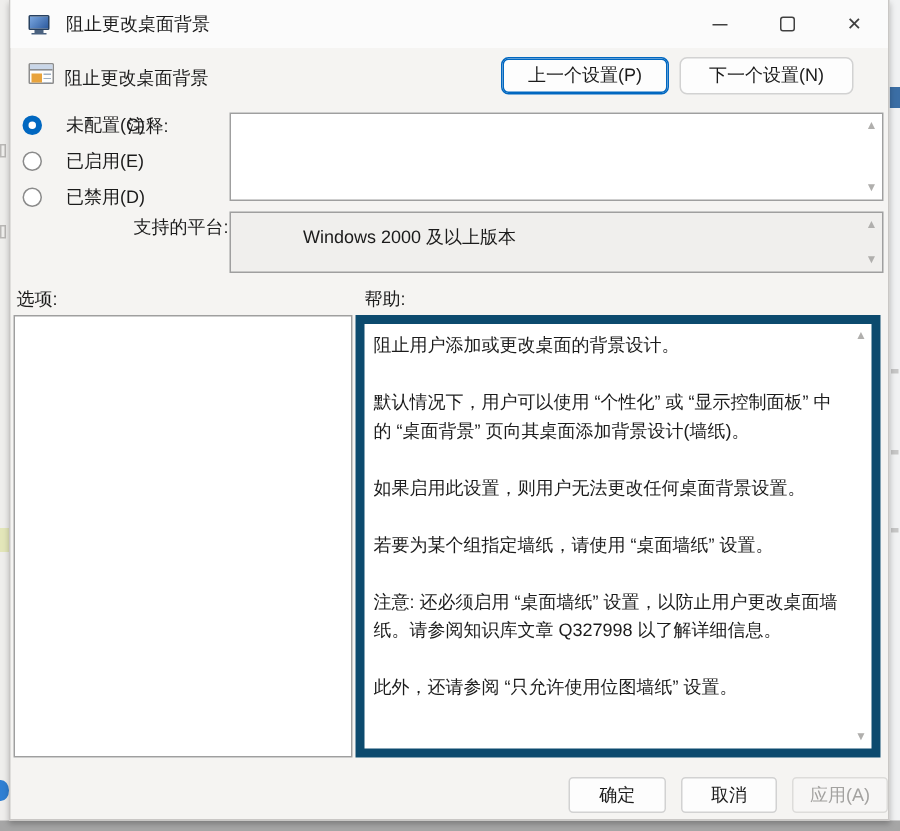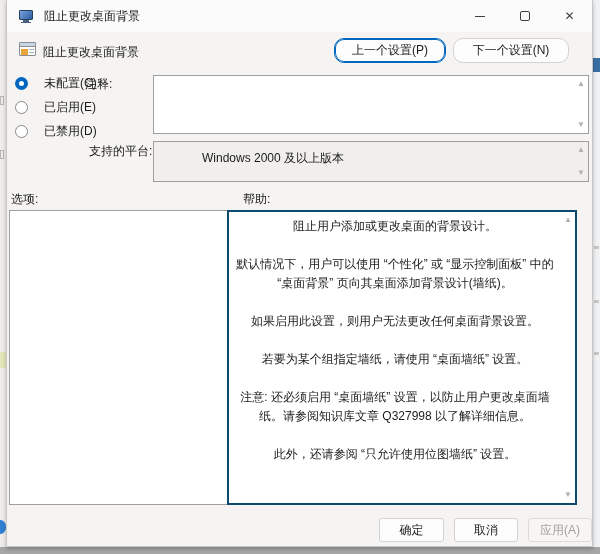--- a/index.html
+++ b/index.html
@@ -44,21 +44,21 @@
 
   
   .hdr-icon { position:absolute; left:12px; top:42px; width:17px; height:14px; border:1px solid #8d8d8d; background:#fdfdfd; border-radius:1px; }
   .hdr-icon .bar { position:absolute; left:0; top:0; width:100%; height:4px; background:#c9d6e8; border-bottom:1px solid #8d8d8d; }
   .hdr-icon .orange { position:absolute; left:1px; top:6px; width:7px; height:6px; background:#e8a33d; }
   .hdr-icon .lines { position:absolute; right:1px; top:6px; width:5px; height:6px;
     background:repeating-linear-gradient(#9fb0c4 0 1px, transparent 1px 3px); }
   .hdr-title { position:absolute; left:36px; top:44px; font-size:12px; }
   .nav-btn {
     position:absolute; top:38px; height:25px; background:#fdfdfd;
-    border:1px solid #d2d2d2; border-radius:10px; font-size:12px; color:#1b1b1b;
+    border:1px solid #d2d2d2; border-radius:5px; font-size:12px; color:#1b1b1b;
     display:flex; align-items:center; justify-content:center; cursor:default;
   }
   .nav-btn.focused { border:1px solid #0067c0; box-shadow:0 0 0 1px #0067c0 inset; }
   .btn-prev { left:327px; width:112px; }
   .btn-next { left:446px; width:116px; }
 
   
   .radio-row { position:absolute; left:8px; display:flex; align-items:center; gap:16px; height:16px; }
   .radio-circle { width:13px; height:13px; border-radius:50%; background:#ffffff; border:1px solid #8a8a8a; }
   .radio-circle.checked { border:4px solid #0067c0; }
@@ -67,21 +67,21 @@
   
   .comment-box { position:absolute; left:146px; top:75px; width:436px; height:59px; background:#ffffff; border:1px solid #9f9f9f; }
   .platform-box { position:absolute; left:146px; top:141px; width:436px; height:41px; background:#f0efed; border:1px solid #9f9f9f; }
   .platform-box .value { position:absolute; left:8px; top:8px; font-size:12px;margin-left:40px; }
   .scroll-up, .scroll-down { position:absolute; right:3px; font-size:8px; color:#b0afad; line-height:8px; }
   .scroll-up { top:4px; }
   .scroll-down { bottom:4px; }
 
   
   .options-box { position:absolute; left:2px; top:210px; width:226px; height:295px; background:#ffffff; border:1px solid #9f9f9f; }
-  .help-box { position:absolute; left:220px; top:210px; width:350px; height:295px; background:#ffffff; border:2px solid #0c4a6e;text-align:center; }
+  .help-box { position:absolute; left:230px; top:210px; width:350px; height:295px; background:#ffffff; border:6px solid #0c4a6e; }
   .help-text {
     position:absolute; left:6px; top:5px; right:20px; bottom:5px;
     font-size:12px; line-height:19px; white-space:pre-line; overflow:hidden; color:#1b1b1b;
   }
 
   
   .footer-btn {
     position:absolute; top:518px; width:65px; height:24px;
     background:#fdfdfd; border:1px solid #d2d2d2; border-radius:3px;
     font-size:12px; color:#1b1b1b; display:flex; align-items:center; justify-content:center; cursor:default;

